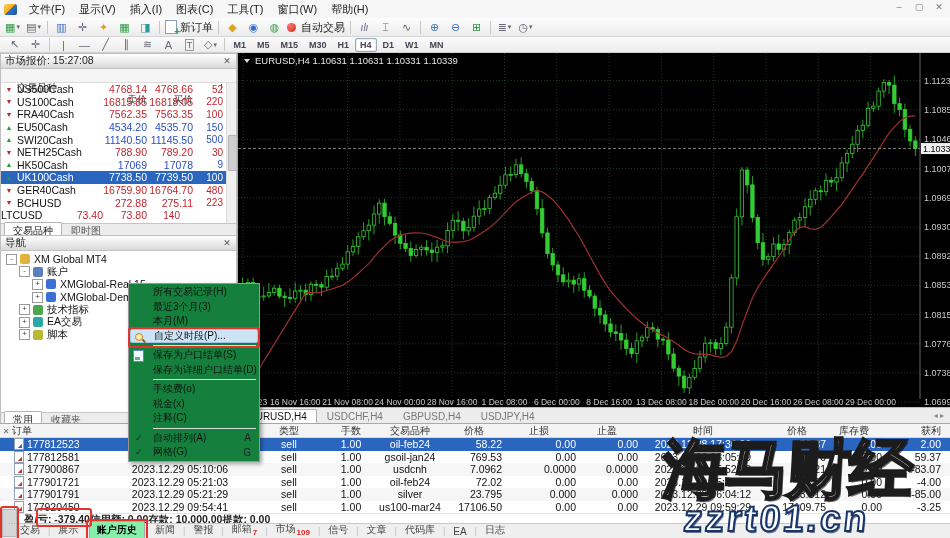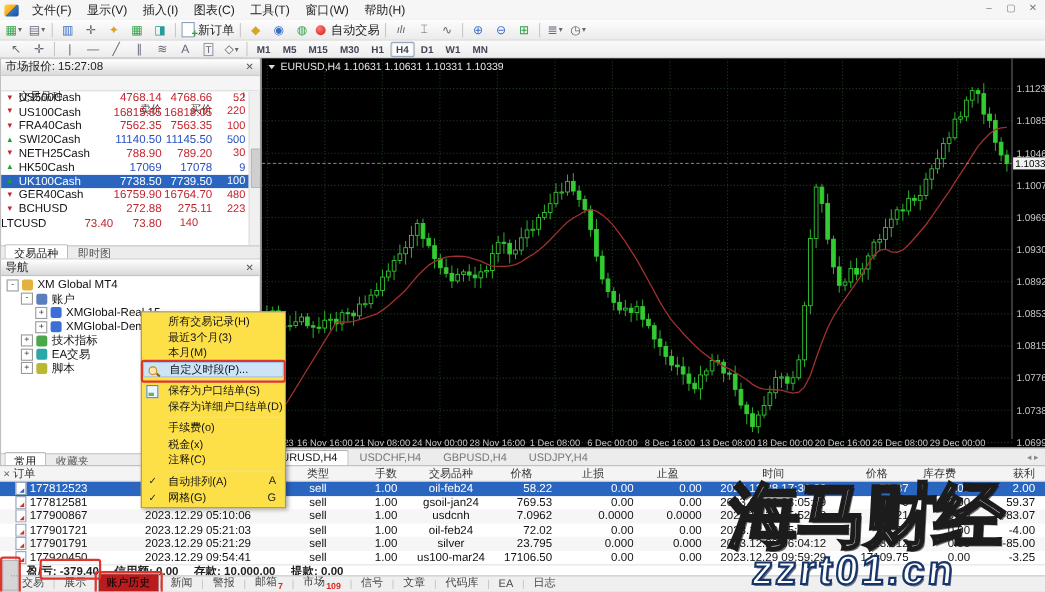--- a/index.html
+++ b/index.html
@@ -92,29 +92,29 @@
   .trow{height:12.5px;font-size:10.5px;color:#111;}
   .trow:nth-child(odd){background:#f6f6f6;}
   .trow.sel{background:#2a65c0;color:#fff;}
   .trow span{text-align:center;white-space:nowrap;overflow:hidden;}
   .trow .c-order{display:flex;align-items:center;gap:3px;text-align:left;}
   .trow .r{text-align:right;}
   .trow .c-profit{text-align:right;padding-right:9px;}
   .doc-ic{width:8px;height:10px;background:#fff;border:1px solid #90a0b5;position:relative;flex:none;margin-left:2px;}
   .doc-ic::after{content:"";position:absolute;right:-2px;bottom:-2px;border:3px solid transparent;border-left-color:#cc3327;transform:rotate(45deg);}
   .doc-ic.blue::after{border-left-color:#2a65c0;}
-  .tsummary{height:12px;display:flex;gap:14px;align-items:center;padding-left:24px;font-weight:bold;font-size:10.5px;color:#222;background:#fff;border-top:1px solid #e2e2e2;}
+  .tsummary{height:12px;display:flex;align-items:center;padding-left:24px;font-weight:bold;font-size:10.5px;color:#222;background:#fff;border-top:1px solid #e2e2e2;}
   .btabs{position:absolute;left:0;bottom:0;width:950px;height:15px;background:#efefef;border-top:1px solid #c9c9c9;
     display:flex;align-items:flex-end;padding-left:12px;box-sizing:border-box;font-size:10px;color:#444;}
   .btab{padding:1px 7px;border:1px solid transparent;border-bottom:none;white-space:nowrap;}
-  .btab.active{background:#b91c1c;border-color:#aaa;color:#000;border-radius:2px 2px 0 0;}
+  .btab.active{background:#86efac;border-color:#aaa;color:#000;border-radius:2px 2px 0 0;font-weight:bold;}
   .btab .badge{color:#d22;font-size:8px;font-weight:bold;vertical-align:sub;margin-left:1px;}
   .btab-sep{color:#c0c0c0;align-self:center;font-size:9px;}
   
-  #context-menu{position:absolute;left:128px;top:283px;width:130px;background:#fde047;
+  #context-menu{position:absolute;left:128px;top:283px;width:130px;background:#15803d;
     border:1px solid #979797;box-shadow:2px 2px 4px rgba(0,0,0,.35);z-index:50;padding:1px 0;}
   .cm-item{position:relative;height:14.5px;display:flex;align-items:center;font-size:10px;color:#111;padding-left:24px;white-space:nowrap;}
   .cm-item .check{position:absolute;left:6px;font-size:9px;color:#222;}
   .cm-item .cmico{position:absolute;left:4px;top:2px;}
   .cm-item .shortcut{margin-left:auto;padding-right:8px;color:#222;}
   .cm-item.hl{background:#cde4f7;border:1px solid #9ec5ea;border-radius:2px;box-sizing:border-box;margin:0 1px;padding-left:23px;}
   .cm-sep{height:1px;background:#dcdcdc;margin:2px 3px 2px 24px;}
   .cm-mag{position:relative;width:11px;height:11px;}
   .cm-mag::before{content:"";position:absolute;left:0;top:1px;width:6px;height:6px;border:1.5px solid #c8861a;border-radius:50%;background:#ffe9b0;}
   .cm-mag::after{content:"";position:absolute;left:7px;top:8px;width:4px;height:1.5px;background:#8a6010;transform:rotate(45deg);}
@@ -305,20 +305,27 @@
           <span class="num">16815.85</span>
           <span class="num">16818.05</span>
           <span class="sp">220</span>
         </div>
         <div class="mw-row down">
           <span class="arr">▼</span>
           <span class="sym">FRA40Cash</span>
           <span class="num">7562.35</span>
           <span class="num">7563.35</span>
           <span class="sp">100</span>
+        </div>
+        <div class="mw-row up">
+          <span class="arr">▲</span>
+          <span class="sym">EU50Cash</span>
+          <span class="num">4534.20</span>
+          <span class="num">4535.70</span>
+          <span class="sp">150</span>
         </div>
         <div class="mw-row up">
           <span class="arr">▲</span>
           <span class="sym">SWI20Cash</span>
           <span class="num">11140.50</span>
           <span class="num">11145.50</span>
           <span class="sp">500</span>
         </div>
         <div class="mw-row down">
           <span class="arr">▼</span>

